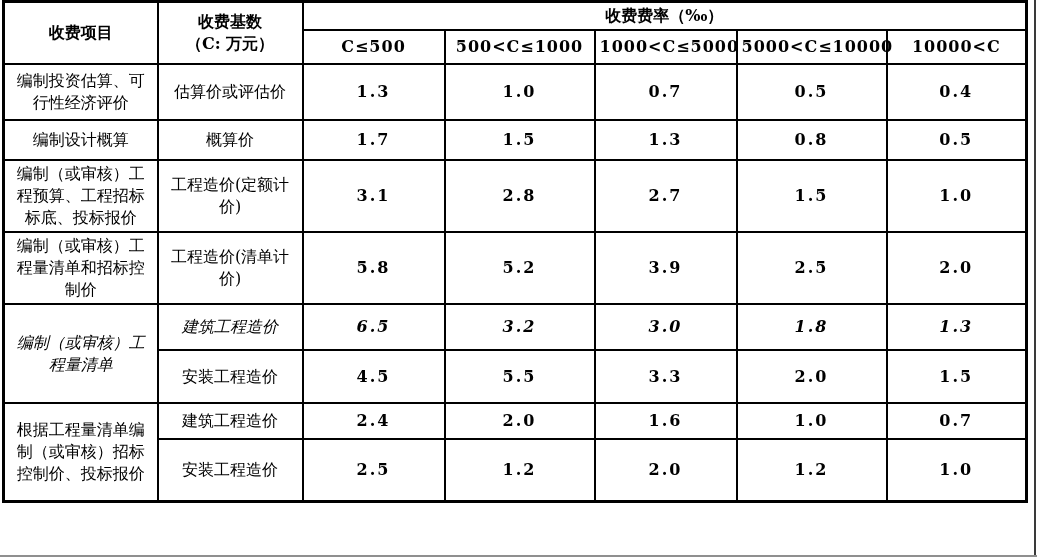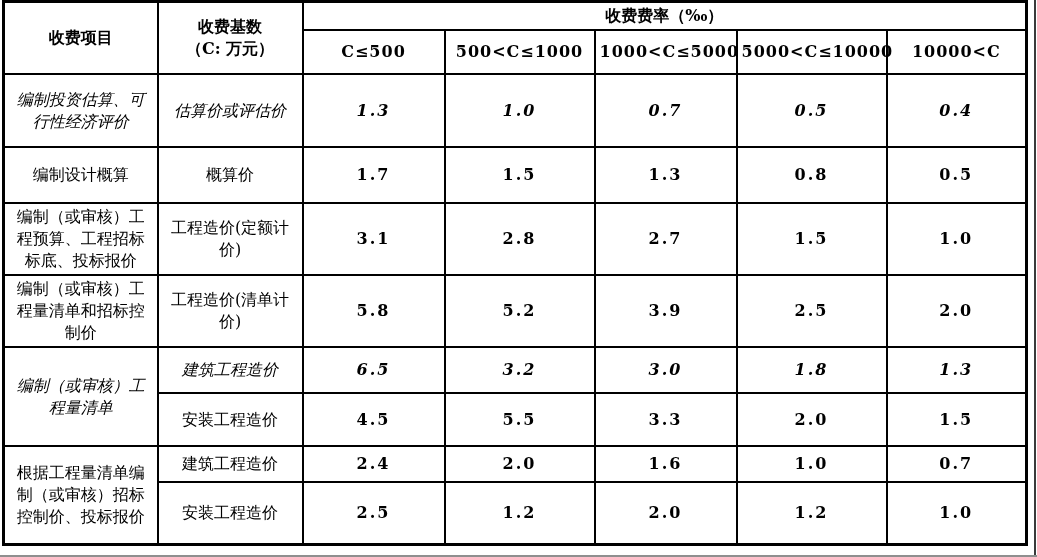--- a/index.html
+++ b/index.html
@@ -95,39 +95,39 @@
   </colgroup>
   <tbody>
     <tr style="height:28px;">
       <th rowspan="2">收费项目</th>
       <th rowspan="2" class="two-line">
         <span>收费基数</span>
         <span>（C: 万元）</span>
       </th>
       <th colspan="5" class="rate-group-cell">收费费率（‰）</th>
     </tr>
-    <tr style="height:44px;">
+    <tr style="height:34px;">
       <th class="range-cell">C≤500</th>
       <th class="range-cell">500&lt;C≤1000</th>
       <th class="range-cell">1000&lt;C≤5000</th>
       <th class="range-cell">5000&lt;C≤10000</th>
       <th class="range-cell">10000&lt;C</th>
     </tr>
 
-    <tr style="height:73px;font-style:italic;">
+    <tr style="height:56px;">
       <td class="item-cell">编制投资估算、可行性经济评价</td>
       <td class="base-cell">估算价或评估价</td>
       <td class="rate-cell">1.3</td>
       <td class="rate-cell">1.0</td>
       <td class="rate-cell">0.7</td>
       <td class="rate-cell">0.5</td>
       <td class="rate-cell">0.4</td>
     </tr>
 
-    <tr style="height:56px;">
+    <tr style="height:40px;">
       <td class="item-cell">编制设计概算</td>
       <td class="base-cell">概算价</td>
       <td class="rate-cell">1.7</td>
       <td class="rate-cell">1.5</td>
       <td class="rate-cell">1.3</td>
       <td class="rate-cell">0.8</td>
       <td class="rate-cell">0.5</td>
     </tr>
 
     <tr style="height:72px;">

